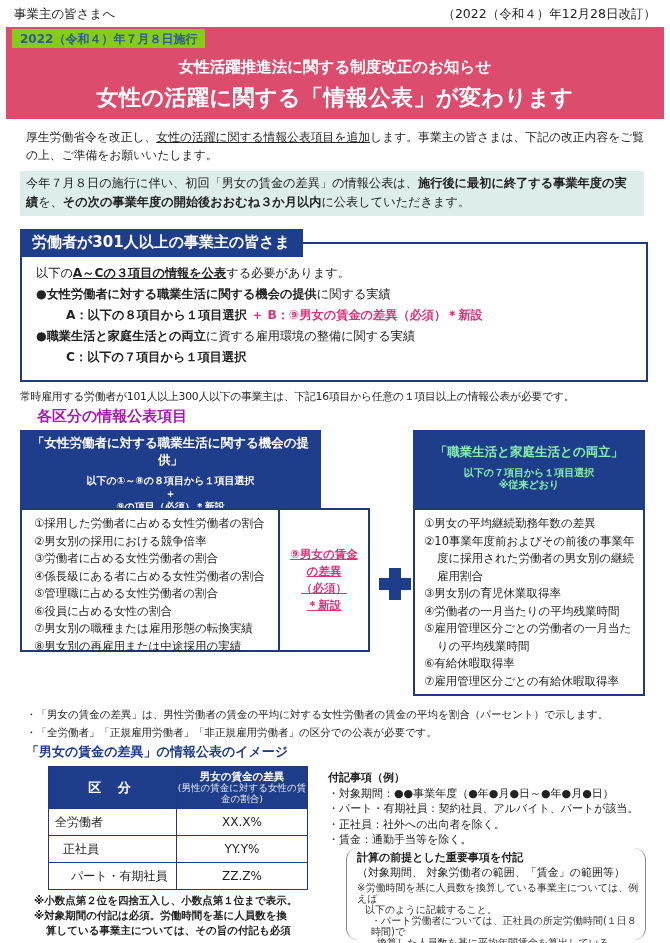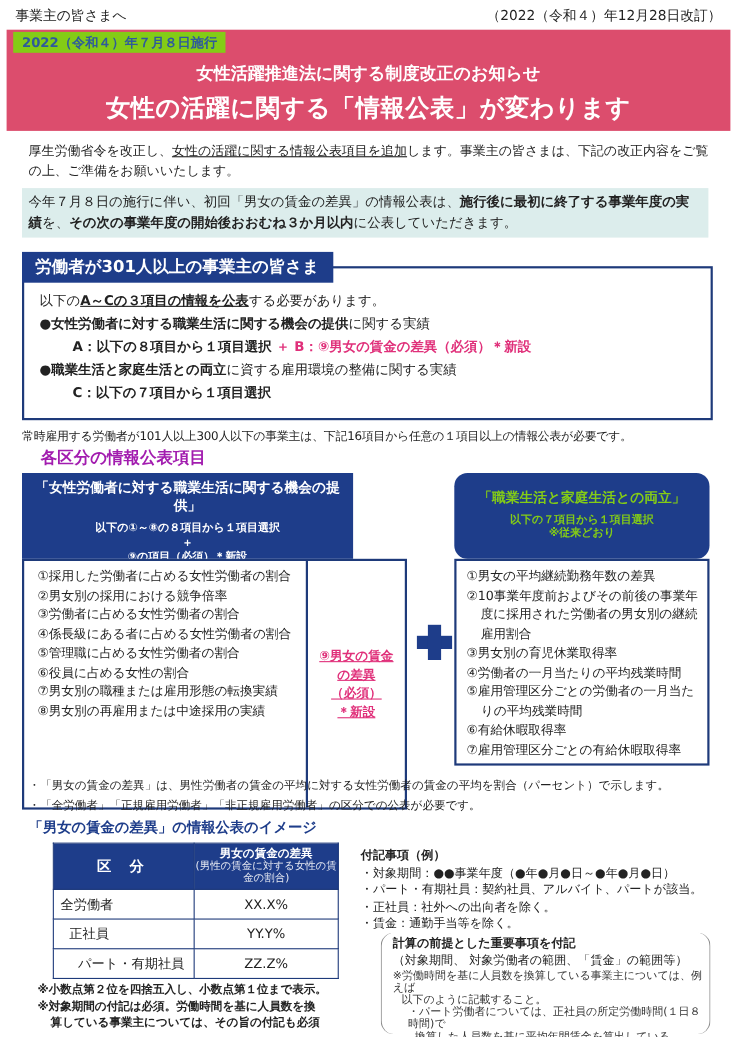--- a/index.html
+++ b/index.html
@@ -18,29 +18,29 @@
   .s301-head { top: 229px; left: 20px; width: 283px; height: 28px; background: #1e3d8a; color: #fff; font-weight: bold; font-size: 15px; padding: 4px 12px; }
   .s301-body { top: 264px; left: 36px; right: 30px; font-size: 12.2px; }
   .s301-body .row { height: 18px; line-height: 18px; margin-bottom: 3px; }
   .s301-body .indent { padding-left: 30px; font-weight: bold; }
   .pink { color: #e0307a; font-weight: bold; }
   .smallnote { top: 390px; left: 20px; font-size: 10.8px; white-space: nowrap; letter-spacing: -0.2px; }
   .section-title { top: 407px; left: 16px; color: #a21caf; font-weight: bold; font-size: 15px; margin-left: 21px; }
   .lbox-head { top: 430px; left: 20px; width: 301px; height: 78px; background: #1e3d8a; color: #fff; text-align: center; }
   .lbox-head .t1 { font-size: 12.5px; font-weight: bold; margin-top: 5px; }
   .lbox-head .t2 { font-size: 10px; font-weight: bold; margin-top: 5px; line-height: 13px; }
-  .lbox { top: 508px; left: 20px; width: 350px; height: 228px; border: 2px solid #1e3a7a; display: flex; }
+  .lbox { top: 508px; left: 20px; width: 350px; height: 144px; border: 2px solid #1e3a7a; display: flex; }
   .lbox-items { width: 258px; border-right: 2px solid #1e3a7a; padding: 5px 0 0 12px; font-size: 11.5px; line-height: 17.5px; }
   .lbox-items .it { padding-left: 13px; text-indent: -13px; }
   .lbox-nine { flex: 1; display: flex; flex-direction: column; align-items: center; justify-content: center; color: #e0307a; font-weight: bold; font-size: 11.5px; line-height: 17px; text-align: center; }
   .lbox-nine span { text-decoration: underline; display: block; }
   .plus { top: 568px; left: 379px; width: 32px; height: 32px; }
   .plus .h { position: absolute; left: 0; top: 10px; width: 32px; height: 12px; background: #1e3d8a; }
   .plus .v { position: absolute; left: 10px; top: 0; width: 12px; height: 32px; background: #1e3d8a; }
-  .rbox-head { top: 430px; left: 413px; width: 232px; height: 78px; background: #1e3d8a; color: #84cc16; text-align: center; border-radius: 12px; }
+  .rbox-head { top: 430px; left: 413px; width: 232px; height: 78px; background: #1e3d8a; color: #86efac; text-align: center; }
   .rbox-head .t1 { font-size: 12.5px; font-weight: bold; margin-top: 14px; }
   .rbox-head .t2 { font-size: 10px; font-weight: bold; margin-top: 6px; line-height: 12px; }
   .rbox { top: 508px; left: 413px; width: 232px; height: 188px; border: 2px solid #1e3a7a; padding: 5px 4px 0 9px; font-size: 11.5px; line-height: 17.5px; }
   .rbox .it { padding-left: 13px; text-indent: -13px; }
   .bullets { top: 705px; left: 26px; font-size: 10.5px; line-height: 18px; }
   .img-title { top: 743px; left: 26px; color: #1e3d8a; font-weight: bold; font-size: 13px; }
   .wtable { top: 766px; left: 48px; width: 260px; border-collapse: collapse; font-size: 12px; }
   .wtable th { background: #1e3d8a; color: #fff; border: 1px solid #1e3a7a; height: 42px; }
   .wtable th.c1 { width: 128px; font-size: 13px; letter-spacing: 6px; }
   .wtable th.c2 { font-size: 10.5px; font-weight: bold; line-height: 11px; }

